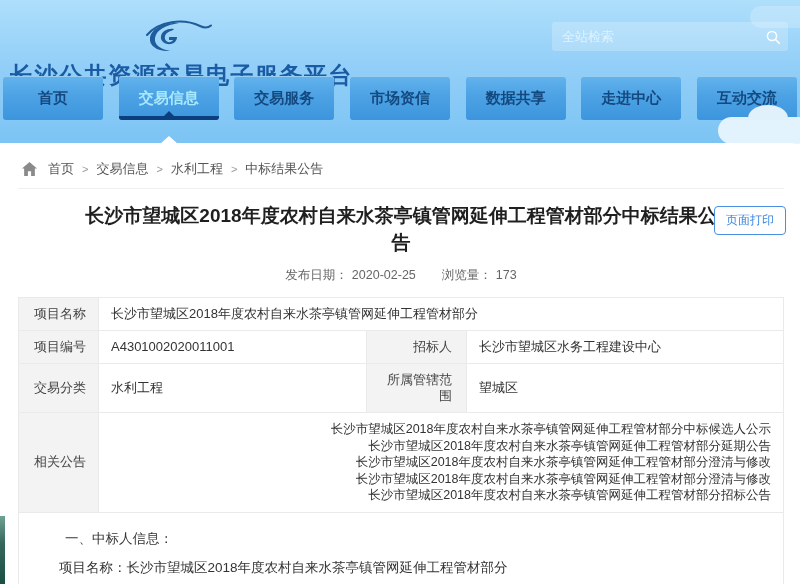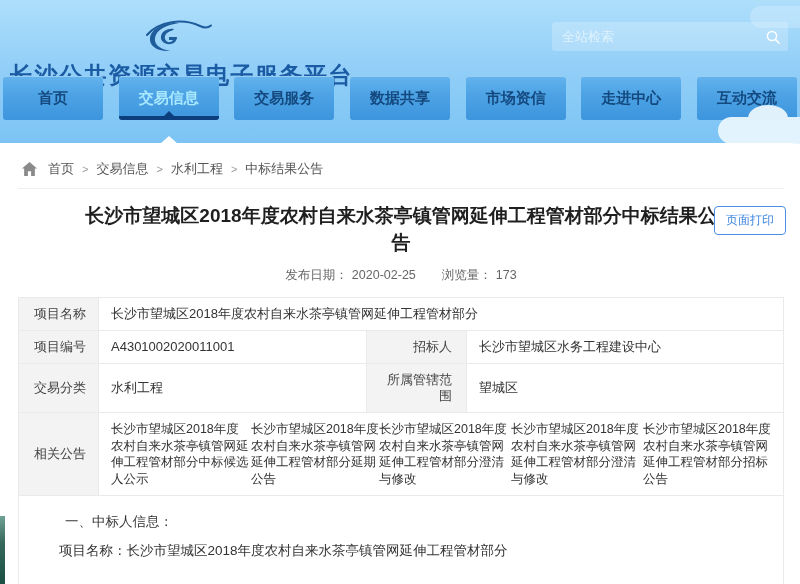--- a/index.html
+++ b/index.html
@@ -68,21 +68,21 @@
     font-family:"Liberation Sans","DejaVu Sans",sans-serif; }
 
   .meta { margin-top:11px; text-align:center; font-size:12.5px; color:#666; }
   .meta span { margin:0 2px; }
   .meta .gap { display:inline-block; width:18px; }
 
   table.info { width:100%; margin-top:13px; border-collapse:collapse; font-size:13px; color:#333; }
   table.info td { border:1px solid #EAEAEA; background:#fff; padding:8px 12px; line-height:16px; }
   table.info td.lbl { background:#F3F3F3; color:#444; text-align:right; }
   table.info td.lbl-r { background:#F3F3F3; color:#444; text-align:right; padding-right:14px; }
-  .rel-list { display:flex; flex-direction:row;align-items:flex-end; }
+  .rel-list { display:flex; flex-direction:column;align-items:flex-end; }
   .rel-link { font-size:12.5px; color:#333; line-height:16.5px; cursor:pointer; }
 
   .doc-body { border:1px solid #EAEAEA; border-top:none; padding:17px 16px 26px 40px;
     font-size:13.5px; color:#333; }
   .doc-heading { padding-left:6px; margin-bottom:13px; }
   .doc-line { margin-bottom:12px; line-height:14px; }
 </style>
 </head>
 <body>
 
@@ -107,22 +107,22 @@
           <circle cx="7" cy="7" r="4.6" fill="none" stroke="#fff" stroke-width="1.5"></circle>
           <line x1="10.6" y1="10.6" x2="14.2" y2="14.2" stroke="#fff" stroke-width="1.5" stroke-linecap="round"></line>
         </svg>
       </button>
     </div>
 
     <div class="nav">
       <div class="tab">首页</div>
       <div class="tab active">交易信息</div>
       <div class="tab">交易服务</div>
+      <div class="tab">市场资信</div>
       <div class="tab">数据共享</div>
-      <div class="tab">市场资信</div>
       <div class="tab">走进中心</div>
       <div class="tab">互动交流</div>
     </div>
 
     <div class="cloud c2"></div>
     <div class="cloud c1"></div>
   </div>
 
   <div class="panel">
     <div class="inner">

